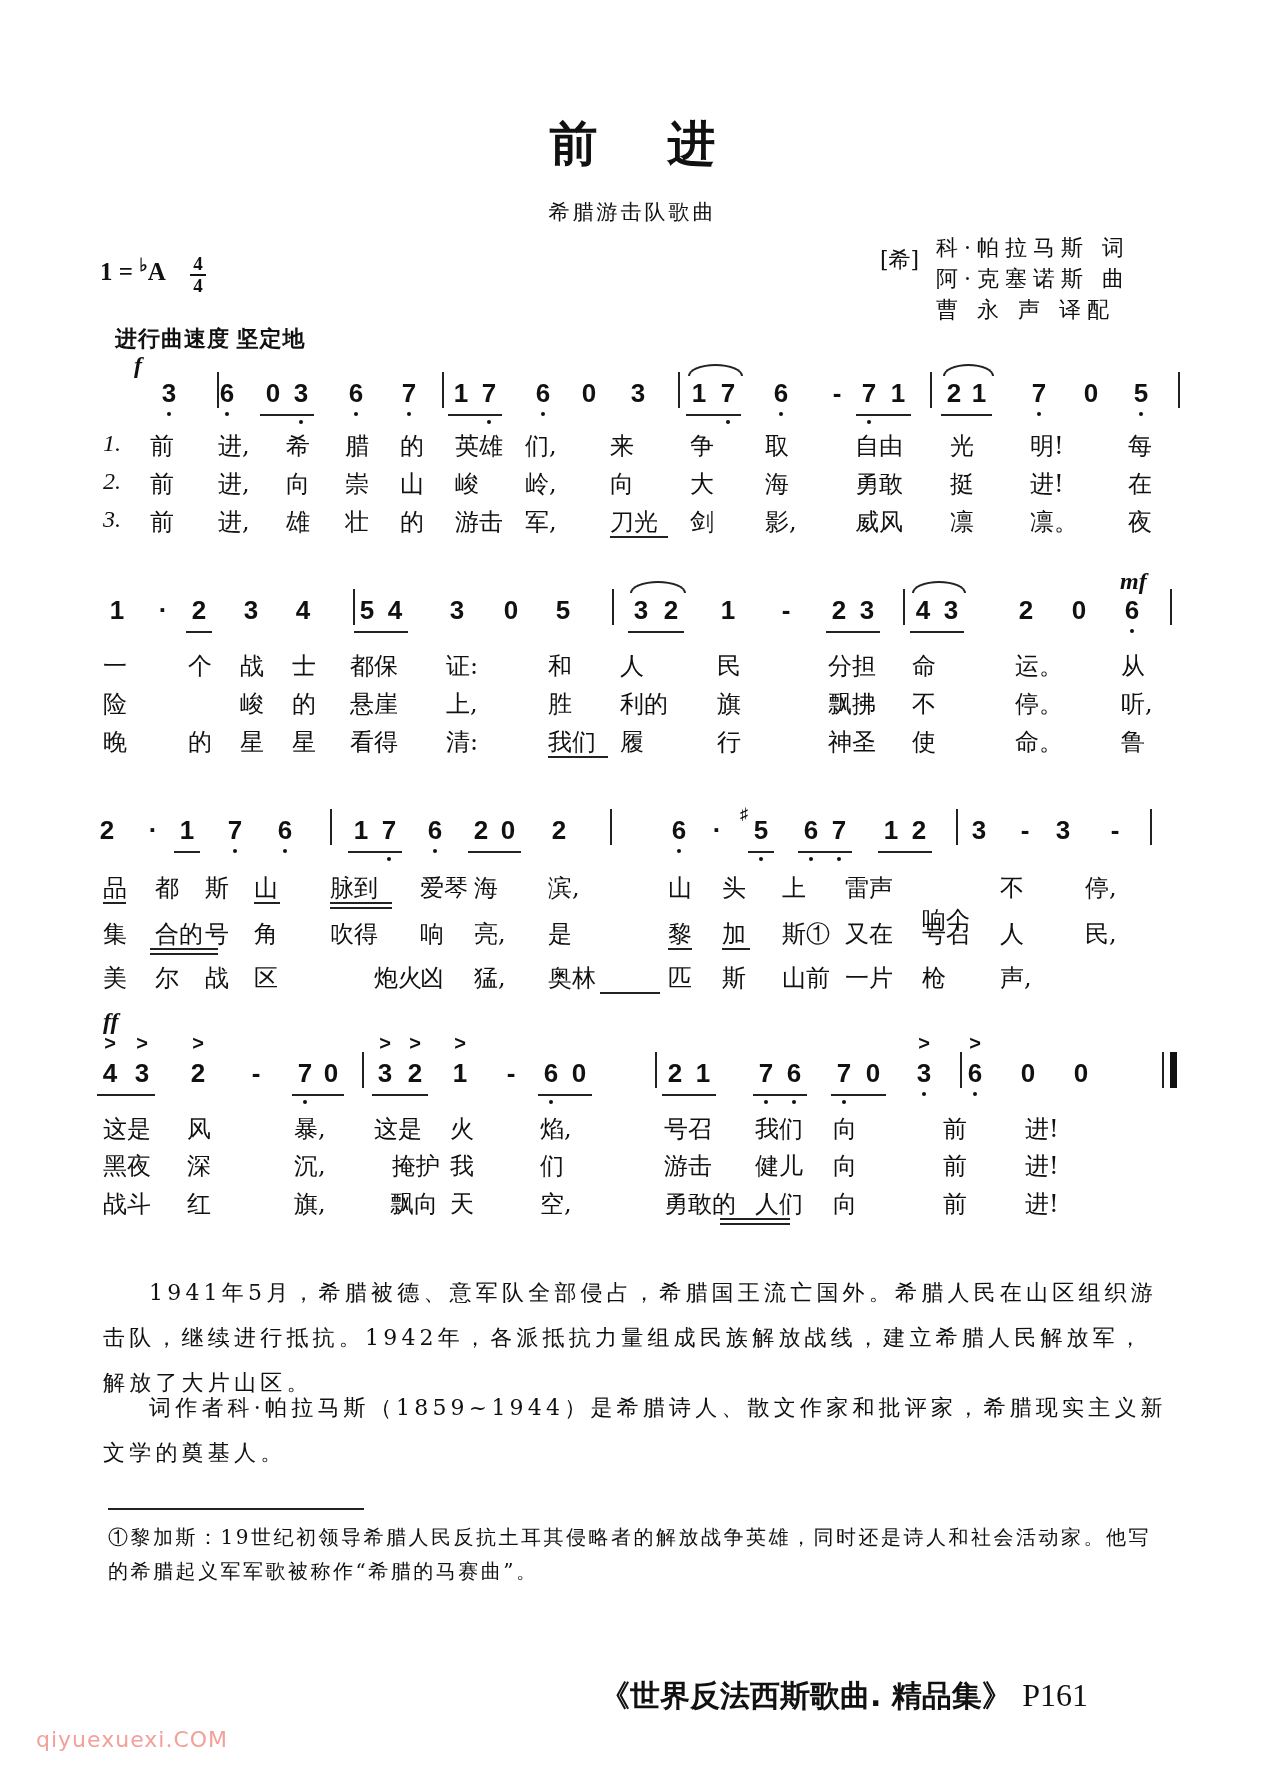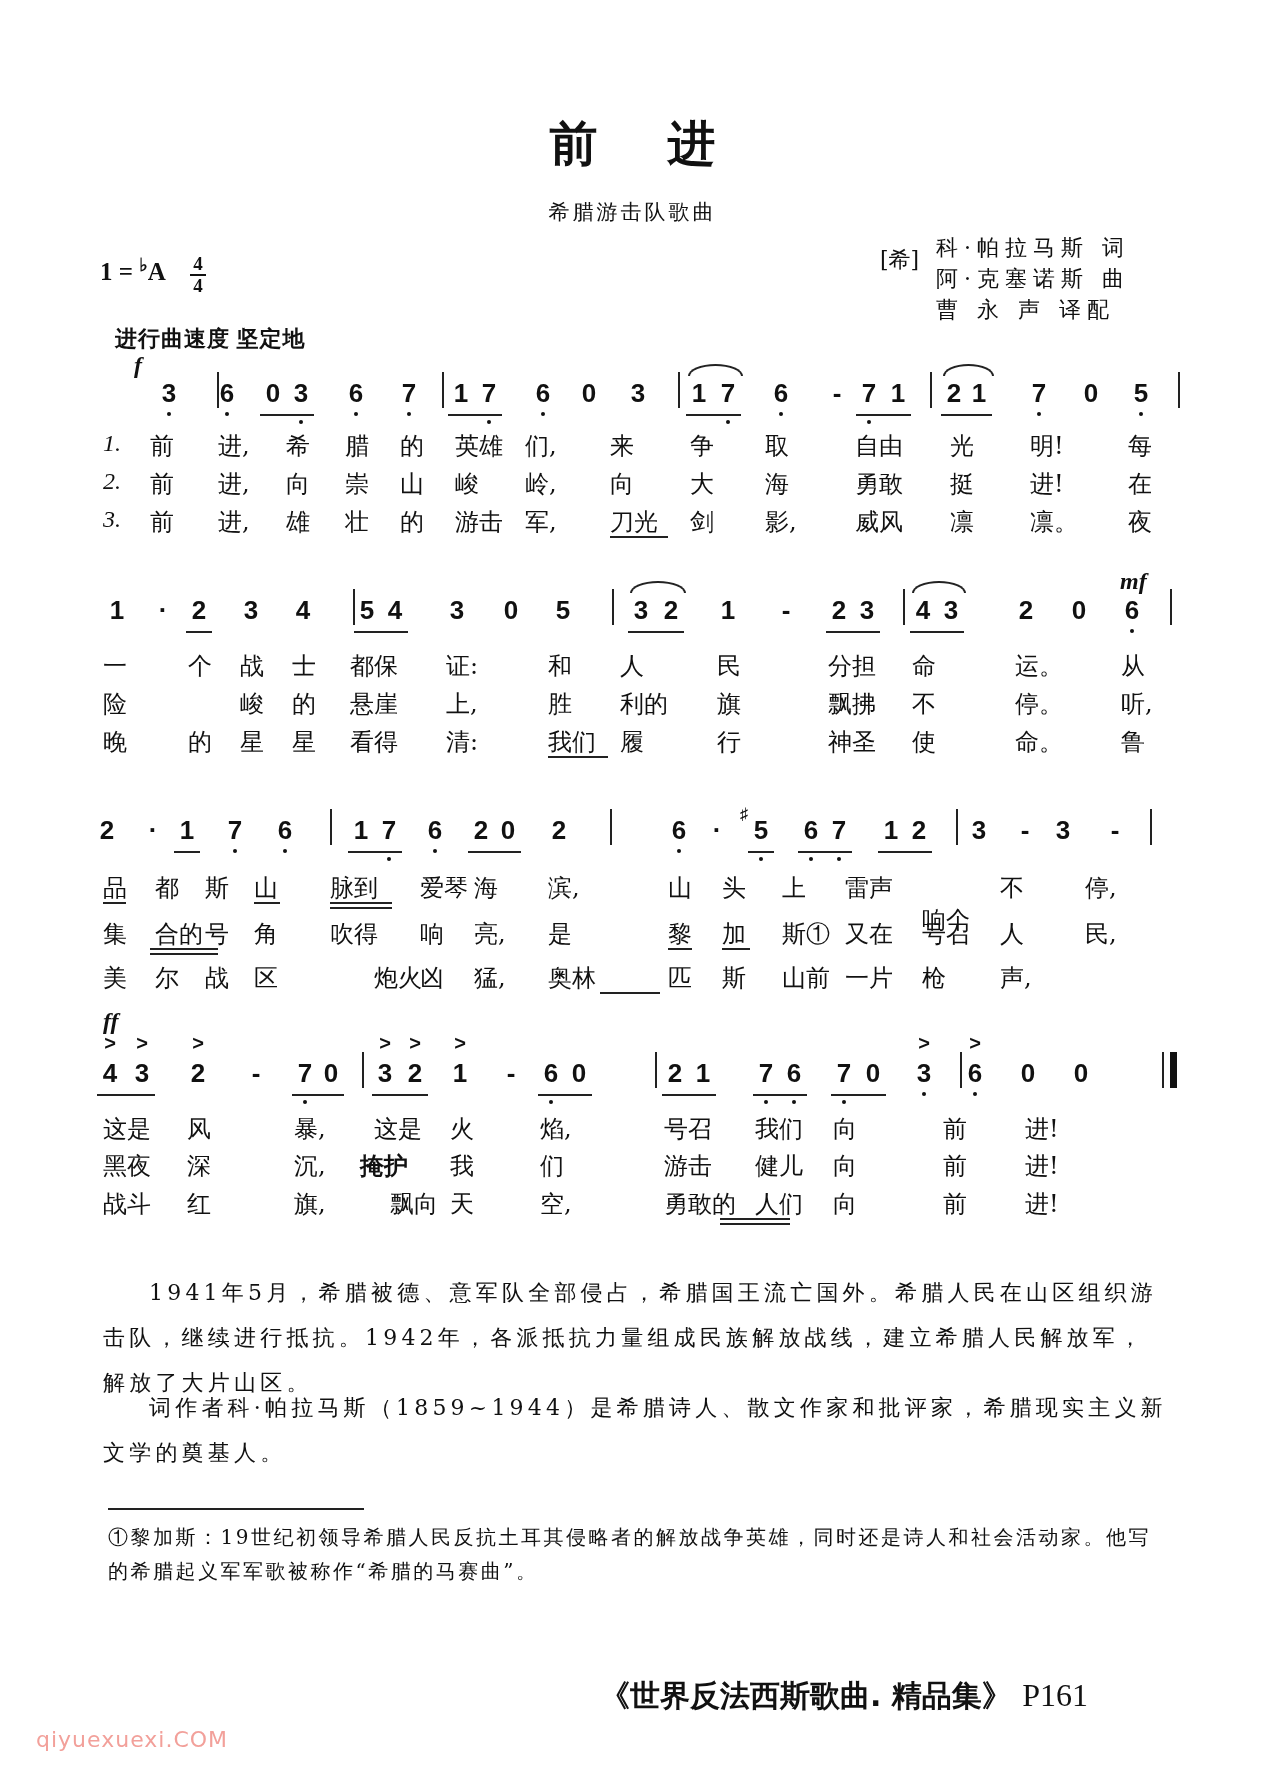--- a/index.html
+++ b/index.html
@@ -367,21 +367,21 @@
     <div class="abs lyric" style="left: 450px; top: 1113px;">火</div>
     <div class="abs lyric" style="left: 540px; top: 1113px;">焰,</div>
     <div class="abs lyric" style="left: 664px; top: 1113px;">号召</div>
     <div class="abs lyric" style="left: 755px; top: 1113px;">我们</div>
     <div class="abs lyric" style="left: 833px; top: 1113px;">向</div>
     <div class="abs lyric" style="left: 943px; top: 1113px;">前</div>
     <div class="abs lyric" style="left: 1025px; top: 1113px;">进!</div>
     <div class="abs lyric" style="left: 103px; top: 1150px;">黑夜</div>
     <div class="abs lyric" style="left: 187px; top: 1150px;">深</div>
     <div class="abs lyric" style="left: 294px; top: 1150px;">沉,</div>
-    <div class="abs lyric" style="left: 360px; top: 1150px; font-weight: bold;">掩护</div>
+    <div class="abs lyric" style="left: 392px; top: 1150px;">掩护</div>
     <div class="abs lyric" style="left: 450px; top: 1150px;">我</div>
     <div class="abs lyric" style="left: 540px; top: 1150px;">们</div>
     <div class="abs lyric" style="left: 664px; top: 1150px;">游击</div>
     <div class="abs lyric" style="left: 755px; top: 1150px;">健儿</div>
     <div class="abs lyric" style="left: 833px; top: 1150px;">向</div>
     <div class="abs lyric" style="left: 943px; top: 1150px;">前</div>
     <div class="abs lyric" style="left: 1025px; top: 1150px;">进!</div>
     <div class="abs lyric" style="left: 103px; top: 1188px;">战斗</div>
     <div class="abs lyric" style="left: 187px; top: 1188px;">红</div>
     <div class="abs lyric" style="left: 294px; top: 1188px;">旗,</div>

